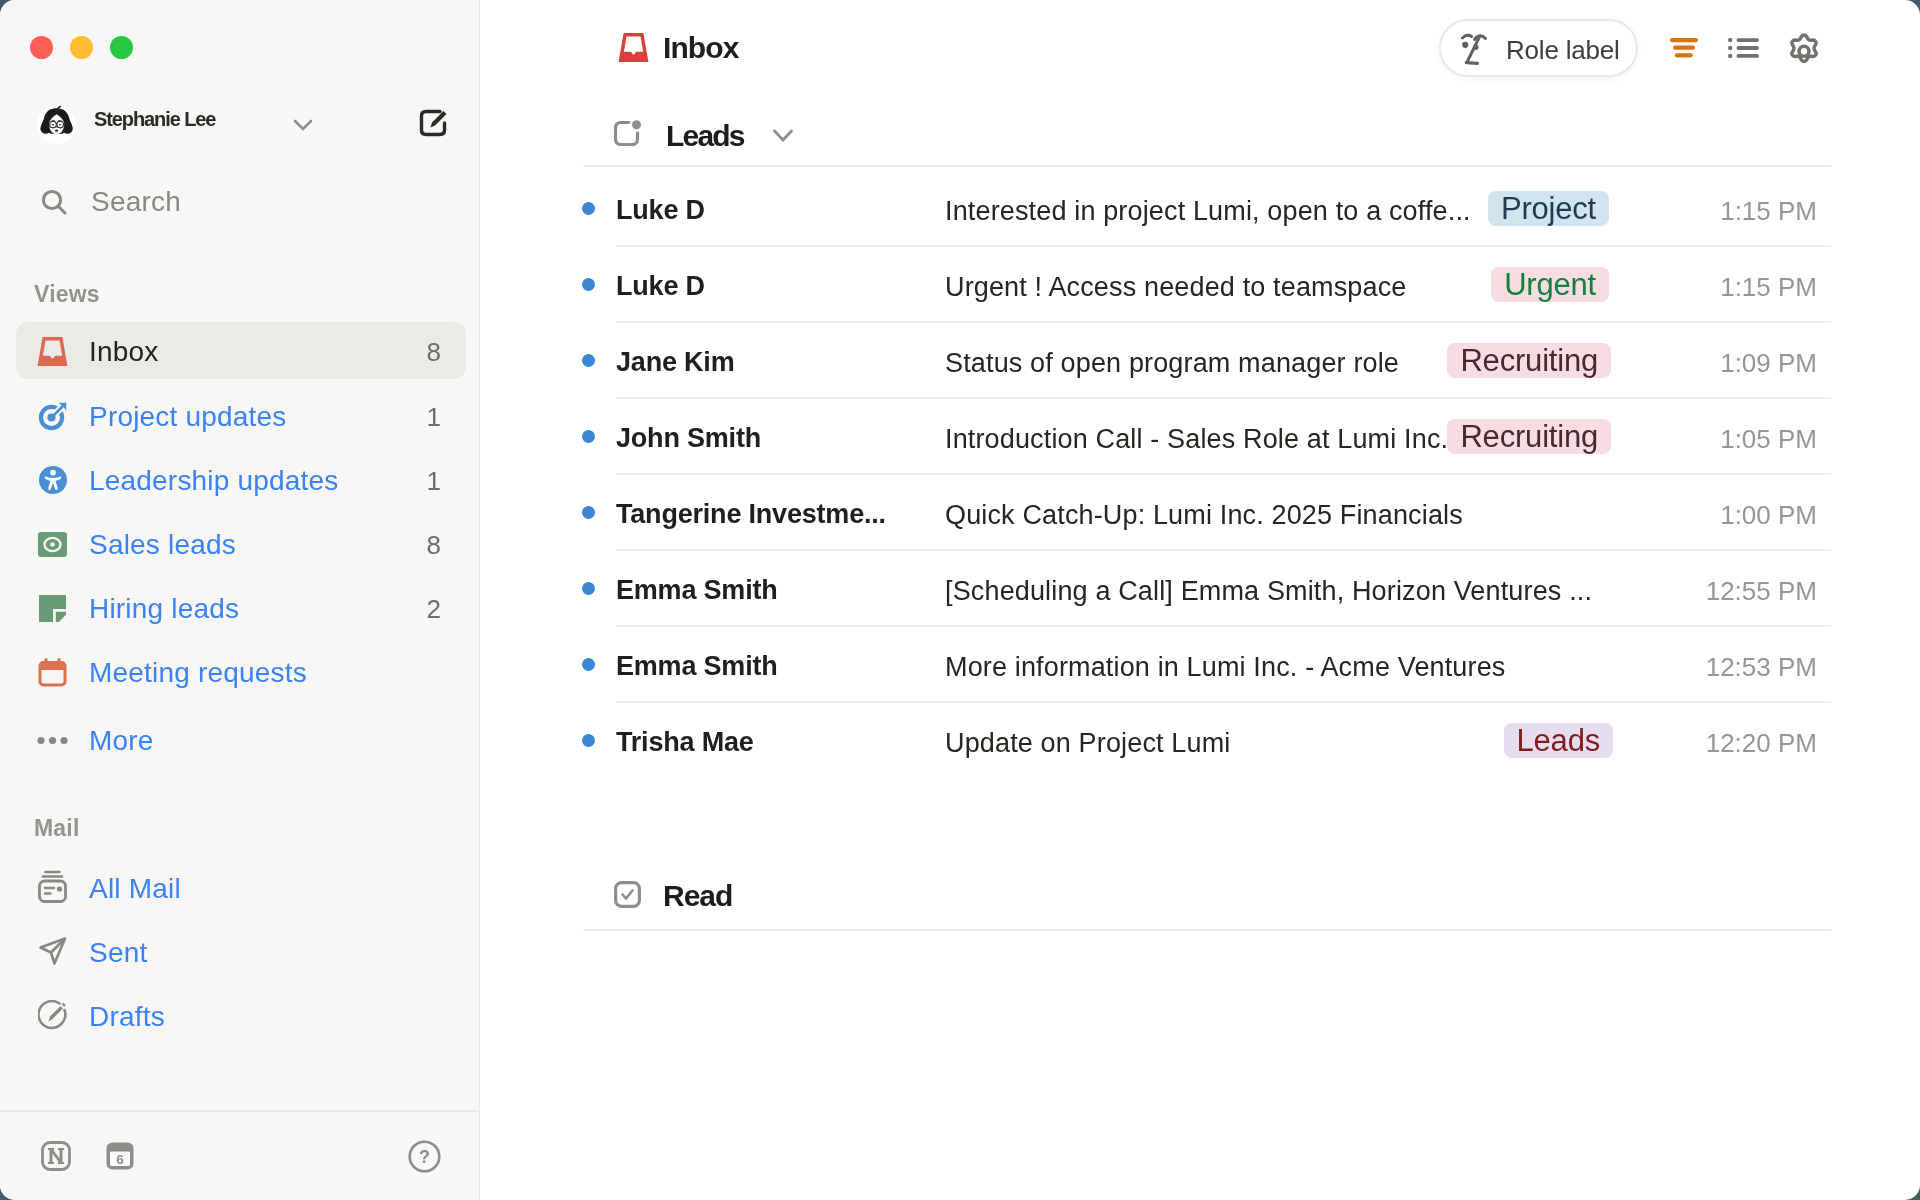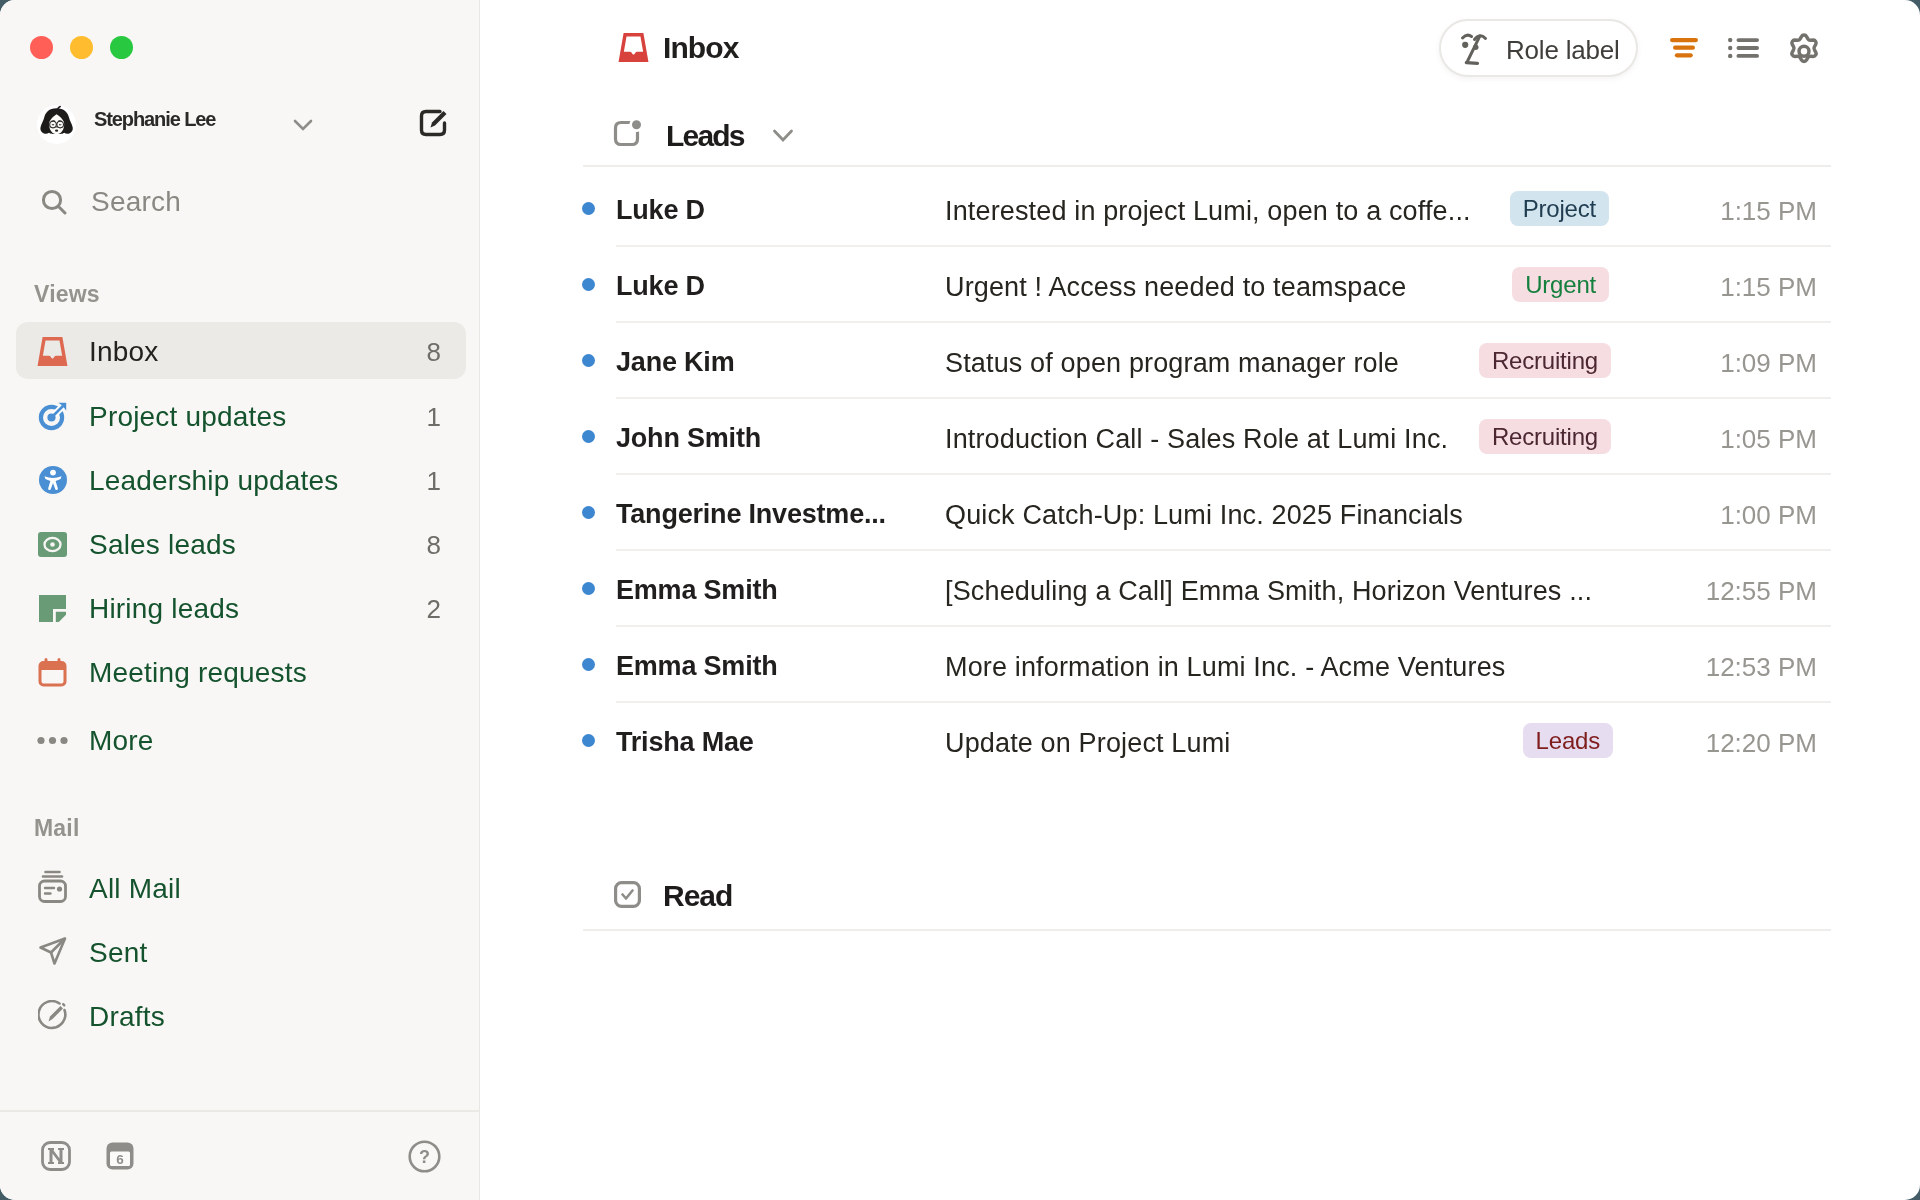--- a/index.html
+++ b/index.html
@@ -1,27 +1,27 @@
 <!DOCTYPE html>
 <html><head><meta charset="utf-8"><style>
 *{margin:0;padding:0;box-sizing:border-box}
 html,body{width:1920px;height:1200px;background:#445c66;font-family:"Liberation Sans",sans-serif;overflow:hidden}
 #win{position:absolute;left:0;top:0;width:1920px;height:1200px;border-radius:15px;overflow:hidden;background:#fff}
 #side{position:absolute;left:0;top:0;width:480px;height:1200px;background:#f8f7f5;border-right:1px solid #e8e7e4}
 .abs{position:absolute}
 .tl{position:absolute;width:23px;height:23px;border-radius:50%;top:36px}
-.rowtxt{position:absolute;font-size:28px;color:#14532d;font-weight:500;letter-spacing:.2px}
+.rowtxt{position:absolute;font-size:28px;color:#3b82f6;font-weight:500;letter-spacing:.2px}
 .cnt{position:absolute;font-size:26px;color:#6f6d68;width:60px;text-align:right;left:381px}
 .slabel{position:absolute;left:34px;font-size:23px;font-weight:700;color:#95938e;letter-spacing:.2px}
 .sep{position:absolute;left:616px;width:1215px;height:2px;background:#f0efed}
 .sender{position:absolute;left:616px;font-size:27px;font-weight:700;color:#201f1d;letter-spacing:-.2px}
 .subj{position:absolute;left:945px;font-size:27px;font-weight:400;color:#26251f;letter-spacing:.15px}
 .time{position:absolute;font-size:26px;color:#989691;width:160px;text-align:right;left:1657px}
 .dot{position:absolute;left:582px;width:13px;height:13px;border-radius:50%;background:#3d86d0}
-.pill{position:absolute;height:35px;border-radius:8px;font-size:24px;font-weight:500;line-height:35px;padding:0 13px;text-align:right;letter-spacing:-.2px}
+.pill{position:absolute;height:35px;border-radius:8px;font-size:31px;font-weight:500;line-height:35px;padding:0 13px;text-align:right;letter-spacing:-.2px}
 </style></head>
 <body>
 <div id="win">
 <div id="side"></div>
 
 <div class="tl" style="left:30px;background:#ff5f57"></div>
 <div class="tl" style="left:70px;background:#febc2e"></div>
 <div class="tl" style="left:110px;background:#28c840"></div>
 
 <svg class="abs" style="left:37px;top:105px" width="39" height="39" viewBox="0 0 39 39">

